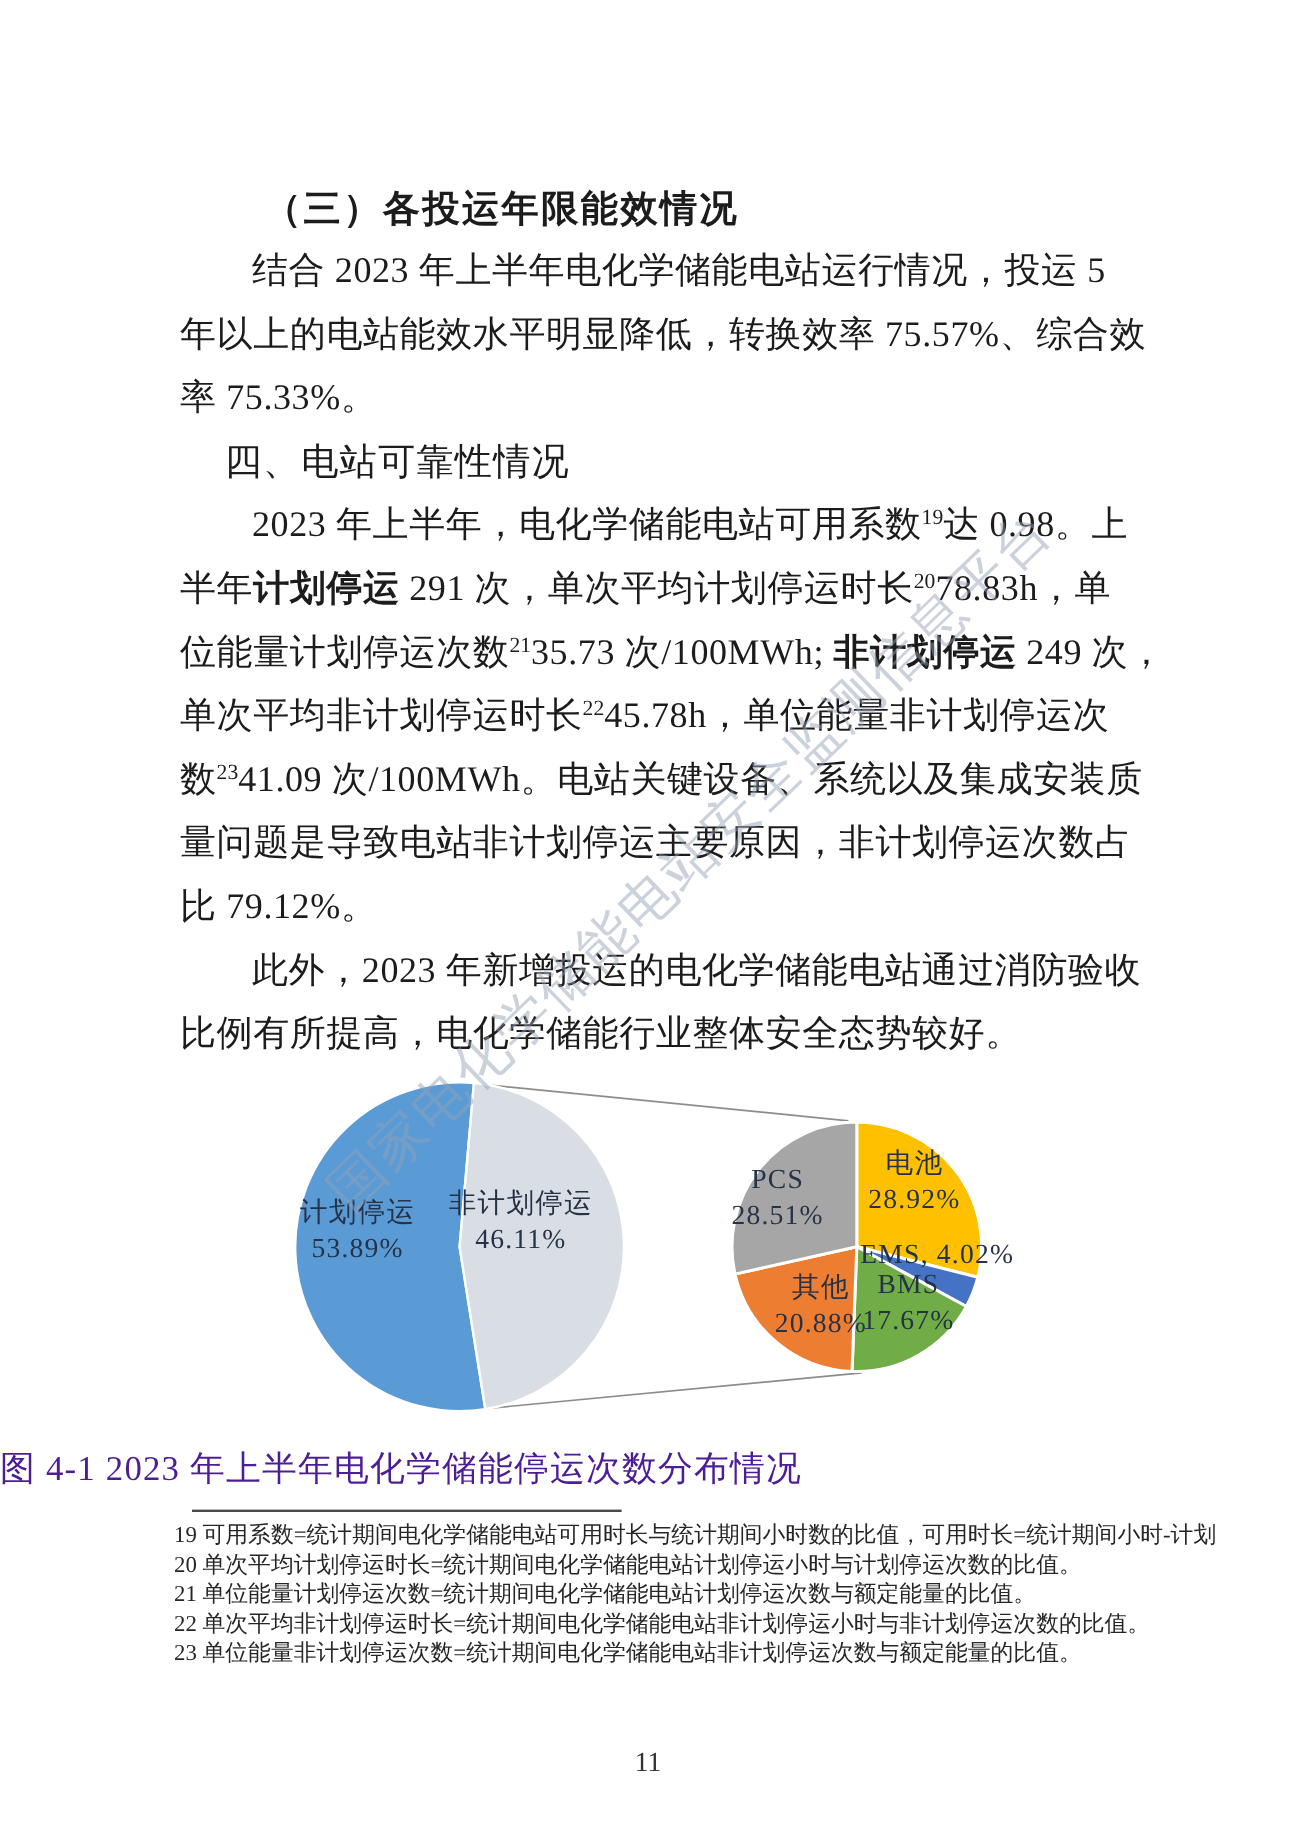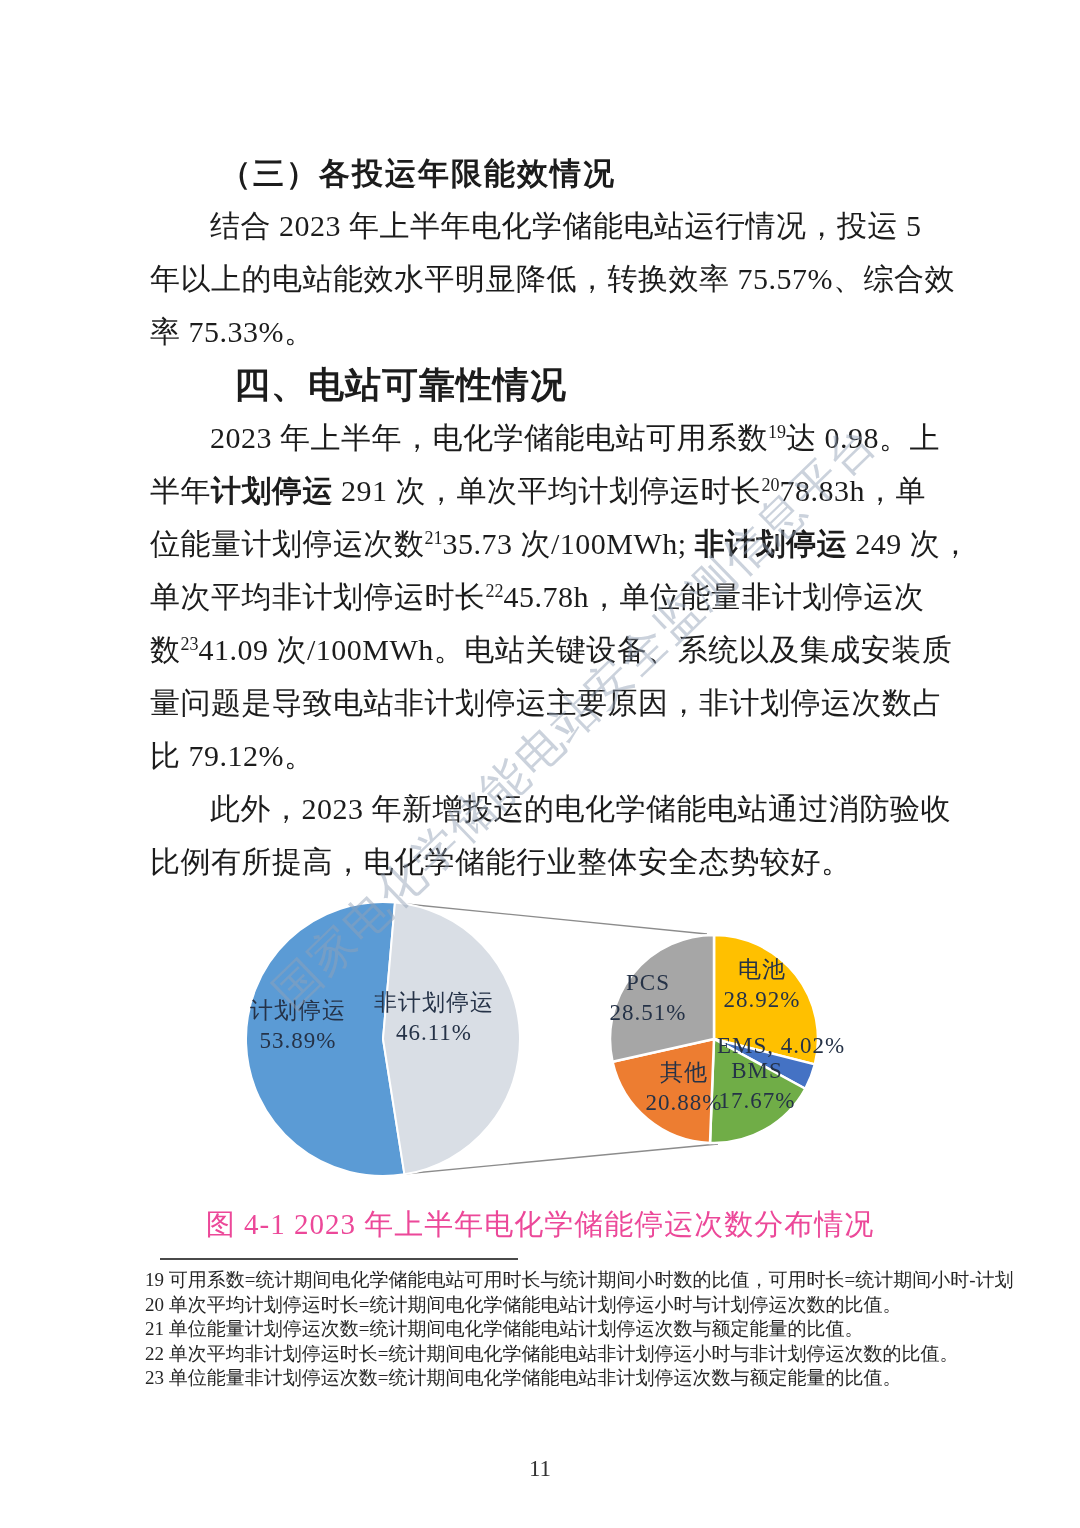--- a/index.html
+++ b/index.html
@@ -14,39 +14,39 @@
     box-sizing:border-box;
     padding-top:148px;
   }
   .content{margin-left:150px;width:790px;}
   .h1{
     margin:0 0 0 70px;height:51px;line-height:51px;
     font-size:31px;font-weight:700;letter-spacing:2px;
     font-family:"Liberation Serif","DejaVu Serif",serif;
   }
   .h2{
-    margin:0 0 0 84px;height:53px;line-height:53px;
-    font-size:36px;font-weight:700;letter-spacing:1px;
+    margin:0 0 0 37px;height:53px;line-height:53px;
+    font-size:31px;font-weight:400;letter-spacing:1px;
     font-family:"Liberation Sans","DejaVu Sans",sans-serif;
   }
   .para{margin:0;}
   .line{height:53px;line-height:53px;font-size:30px;letter-spacing:0.5px;white-space:pre;}
   .line.indent{padding-left:60px;}
   .line .bold{font-weight:700;}
   .line .sup{font-size:0.6em;position:relative;top:-0.55em;letter-spacing:0;}
   .chart-area{position:relative;width:1080px;height:310px;}
   .chart-area svg{position:absolute;left:0;top:0;}
   .pie-label{
     position:absolute;transform:translate(-50%,-50%);
     font-size:23px;line-height:1.32;color:#253247;
     text-align:center;white-space:pre;letter-spacing:1px;
   }
   .caption{
-    height:53px;line-height:53px;text-align:center;
-    font-size:29px;letter-spacing:1px;color:#ec4899;
+    height:53px;line-height:53px;text-align:left;
+    font-size:29px;letter-spacing:1px;color:#4c1d95;
   }
   .footnote-rule{
     margin:7px 0 8px 160px;width:358px;height:0;
     border-top:2px solid #4a4a4a;
   }
   .footnotes{margin-left:145px;width:810px;font-size:19px;line-height:24.5px;color:#262626;}
   .footnotes .fn-line{white-space:pre;}
   .page-number{
     position:absolute;left:0;top:1456px;width:1080px;
     text-align:center;font-size:23px;color:#333;

